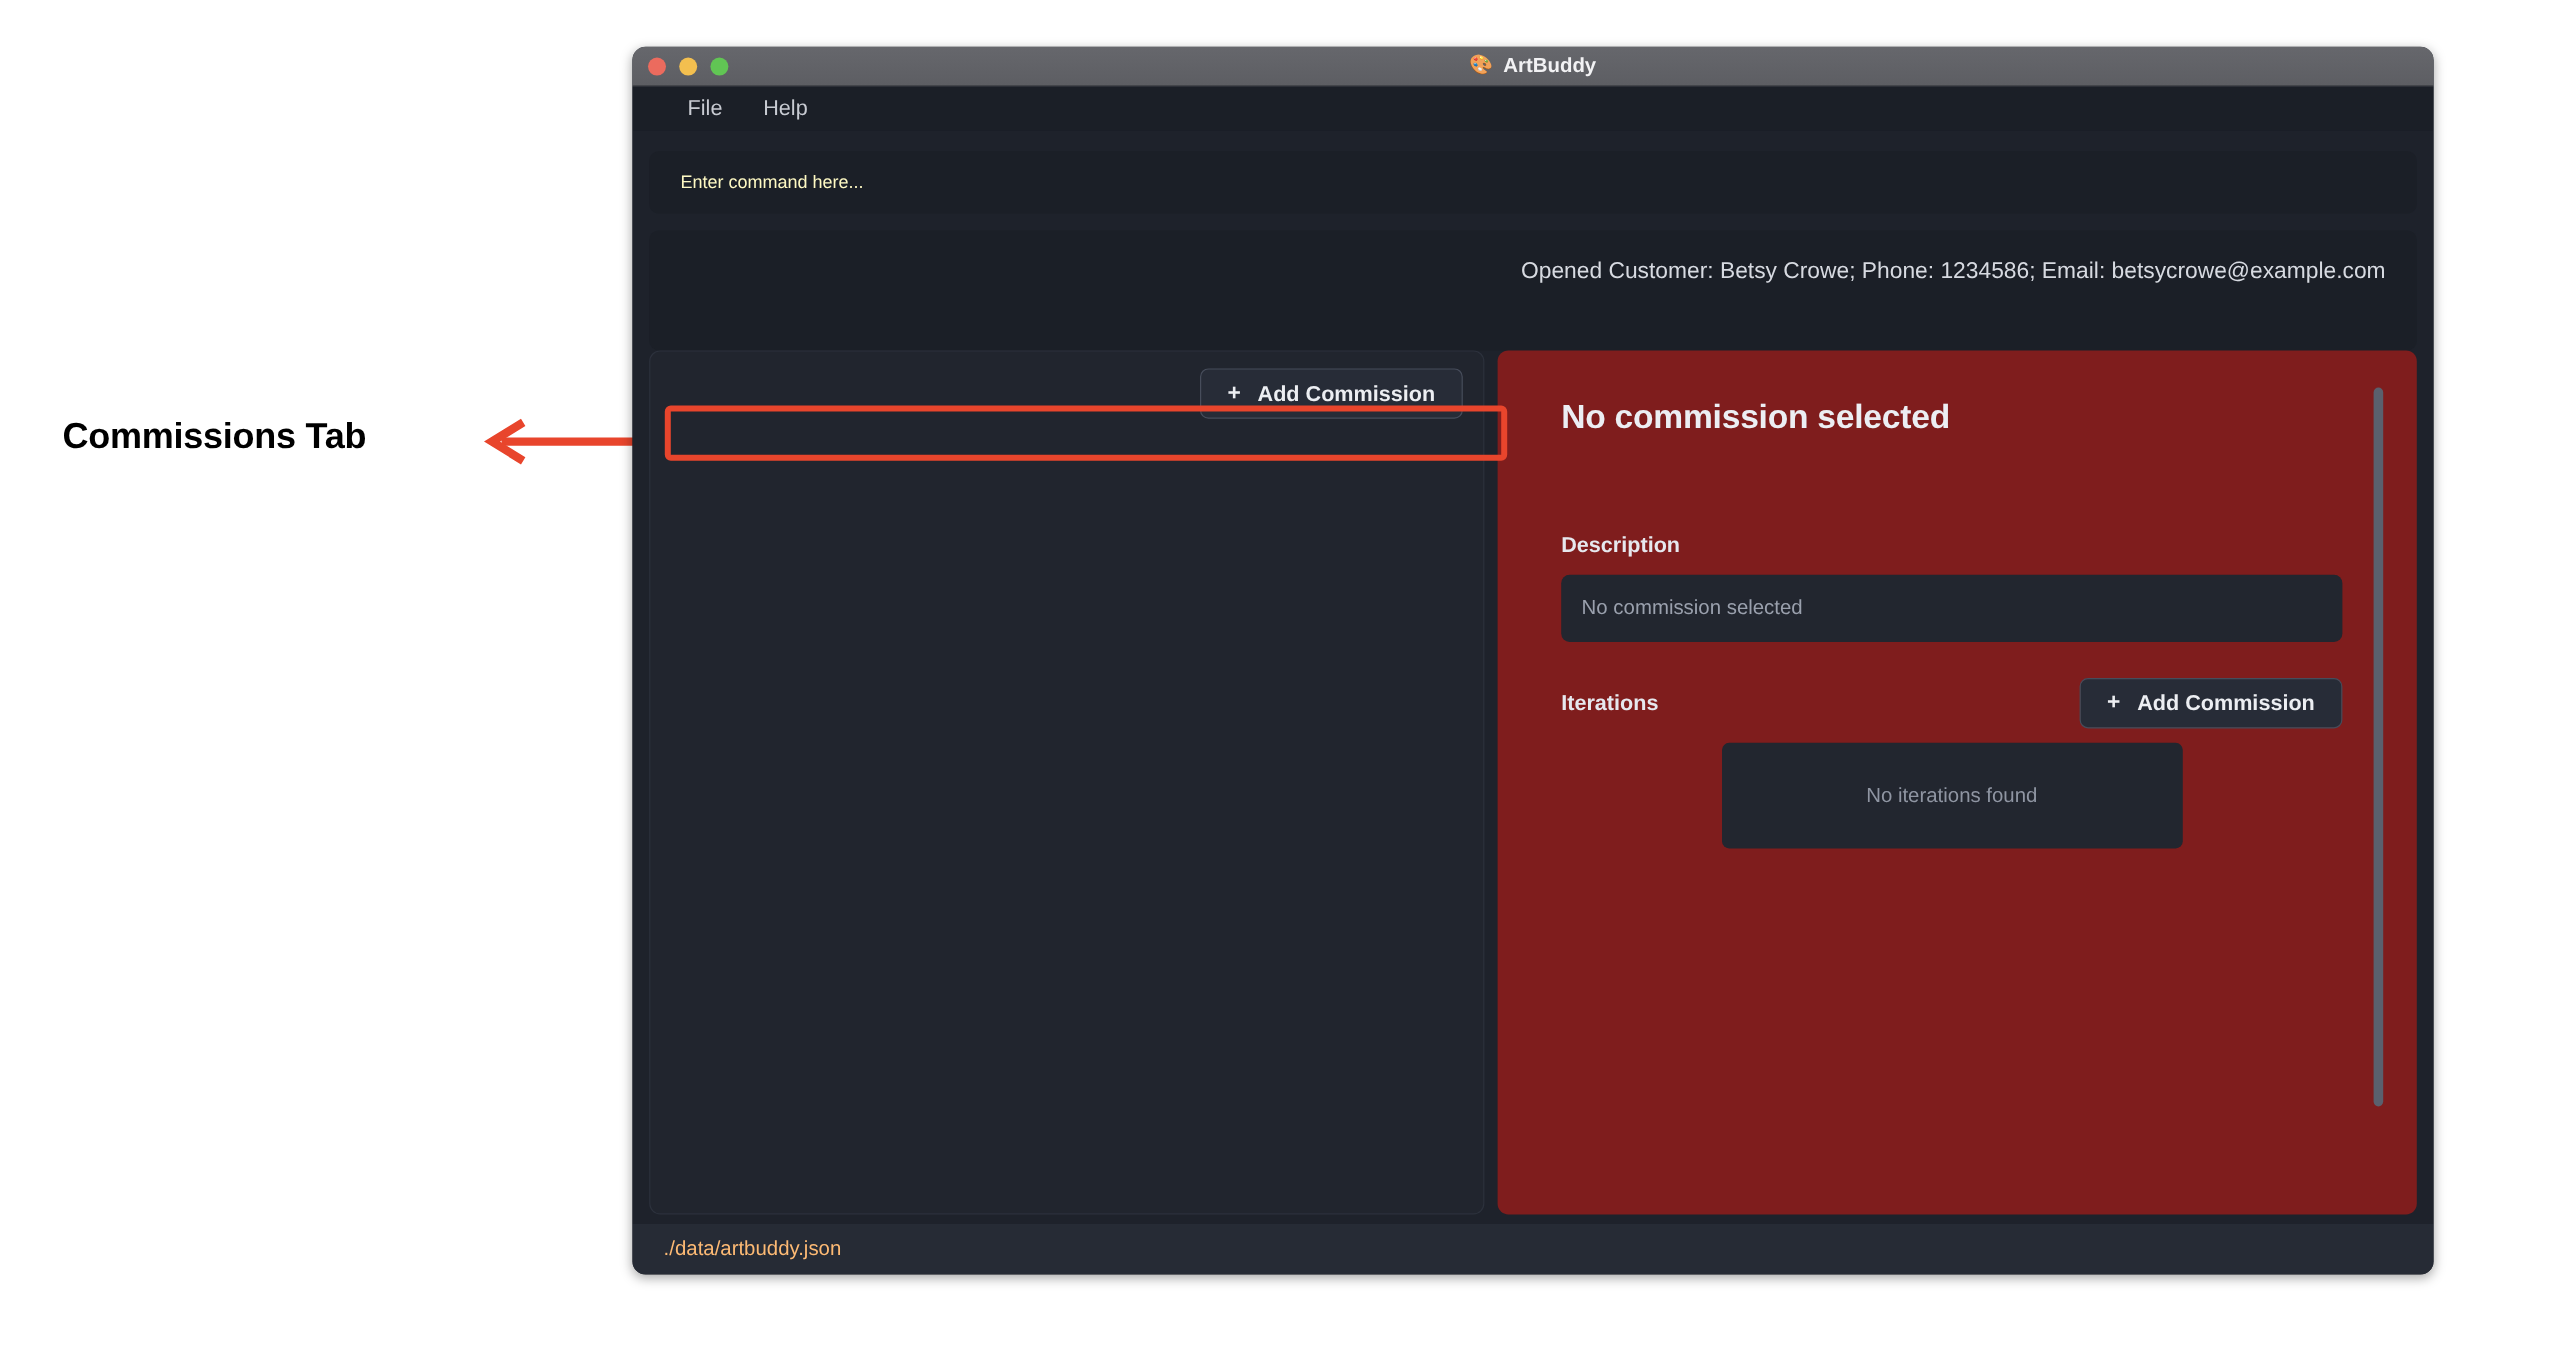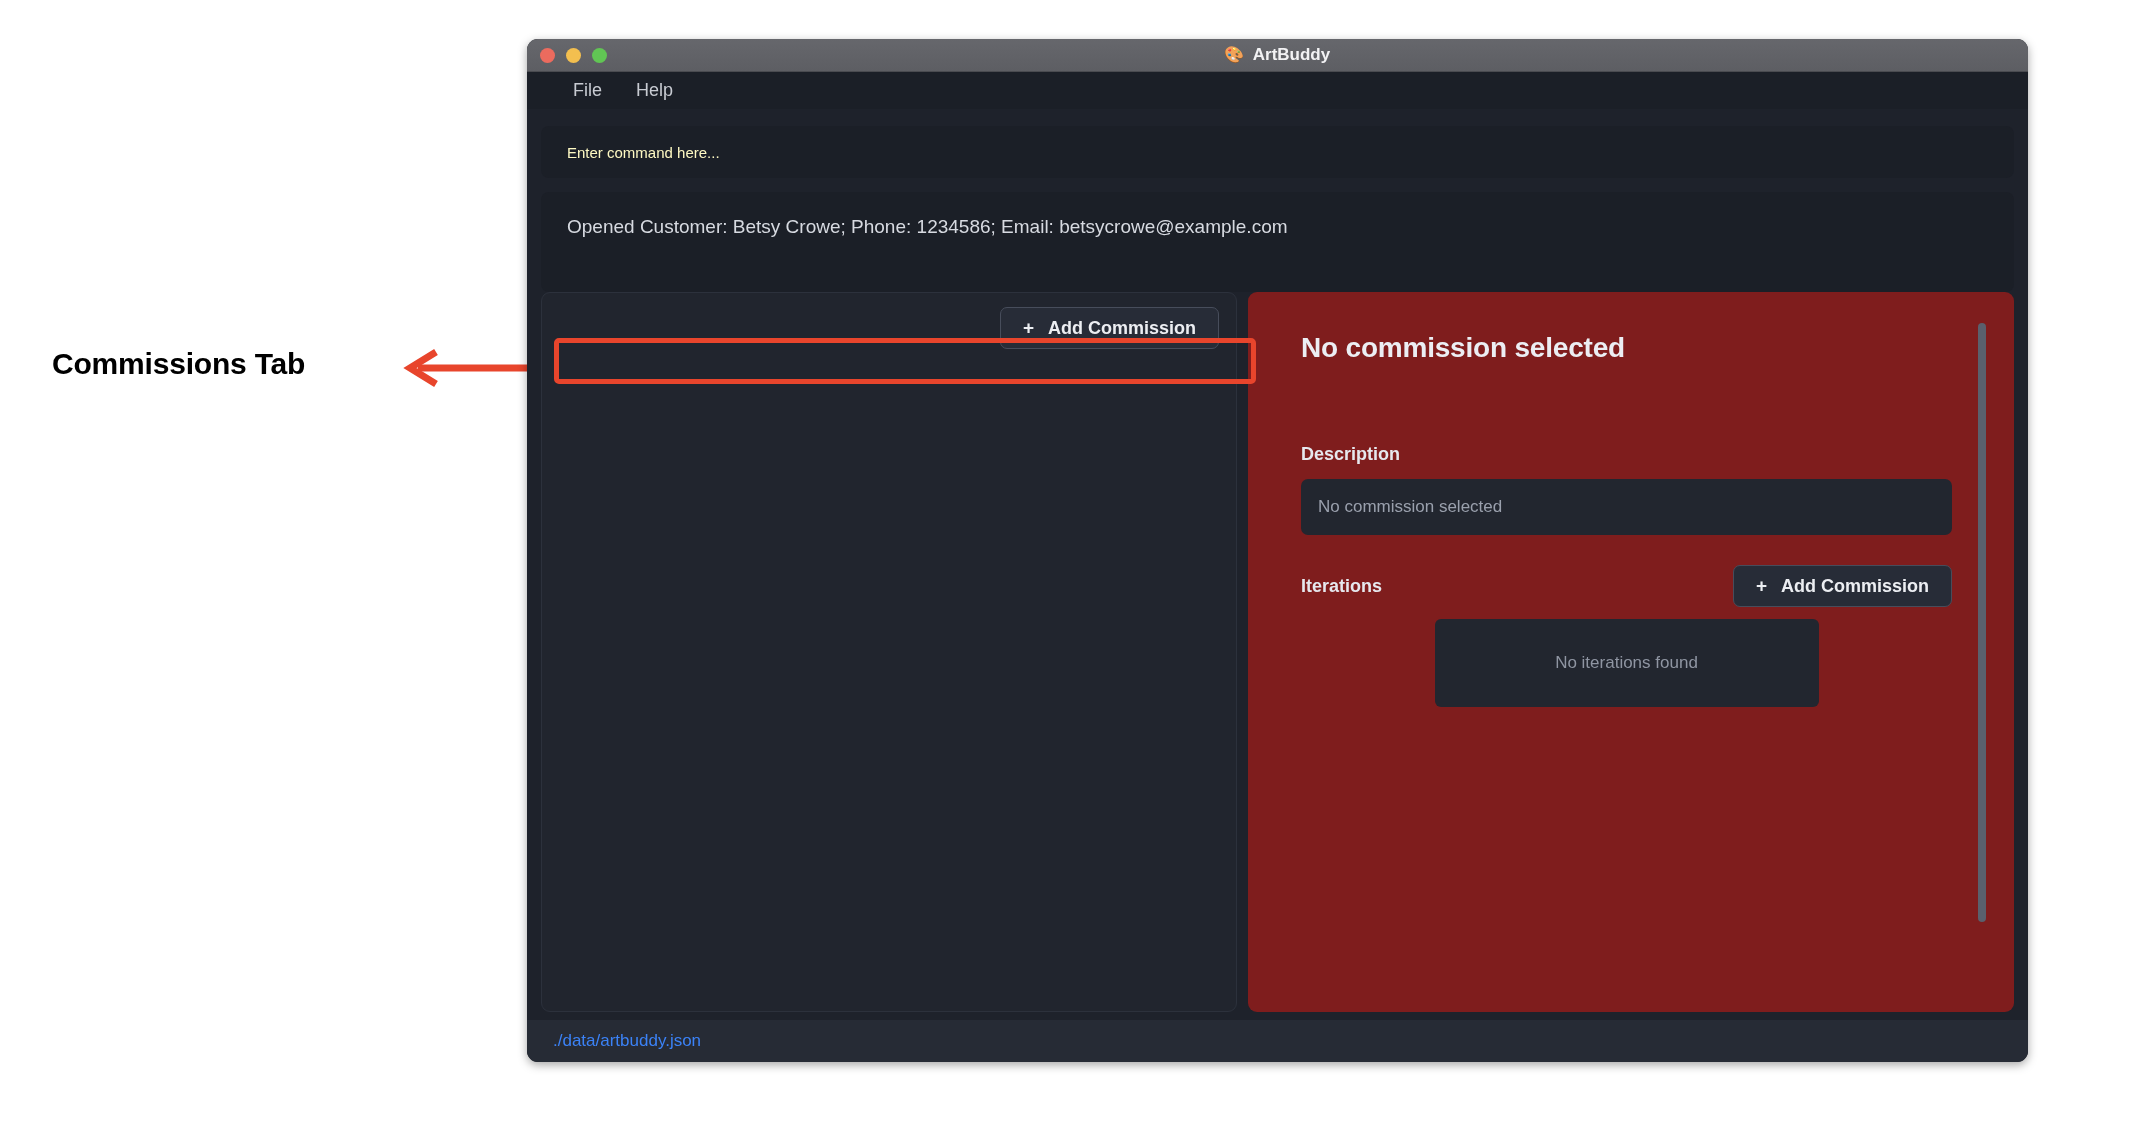--- a/index.html
+++ b/index.html
@@ -148,20 +148,21 @@
   .status-panel {
     margin-top: 14px;
     height: 100px;
     min-height: 100px;
     background: #1b1f27;
     border-radius: 8px;
     padding: 22px 26px 0 26px;
     font-size: 19px;
     color: #d7dae1;
     line-height: 1.4;
+    text-align: right;
   }
 
   
   .tabstrip {
     margin-top: 25px;
     height: 40px;
     min-height: 40px;
     display: flex;
     align-items: stretch;
     position: relative;
@@ -308,21 +309,21 @@
 
   
   .statusbar {
     height: 42px;
     min-height: 42px;
     background: #262b35;
     display: flex;
     align-items: center;
     padding-left: 26px;
     font-size: 17px;
-    color: #3b82f6;
+    color: #fdba74;
   }
 </style>
 </head>
 <body>
 
 <div id="canvas">
 
   <div class="annotation-label">Commissions Tab</div>
 
   <svg class="annotation-arrow" viewBox="0 0 170 40">

